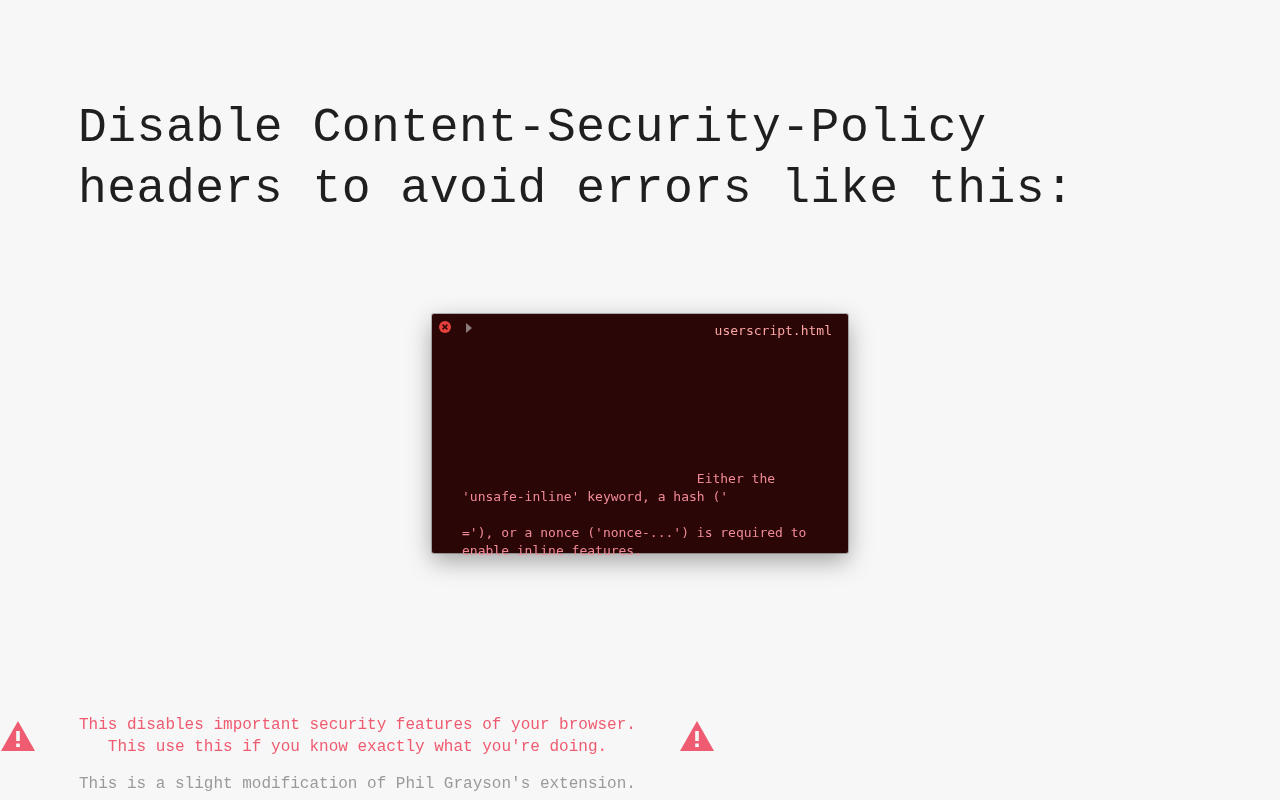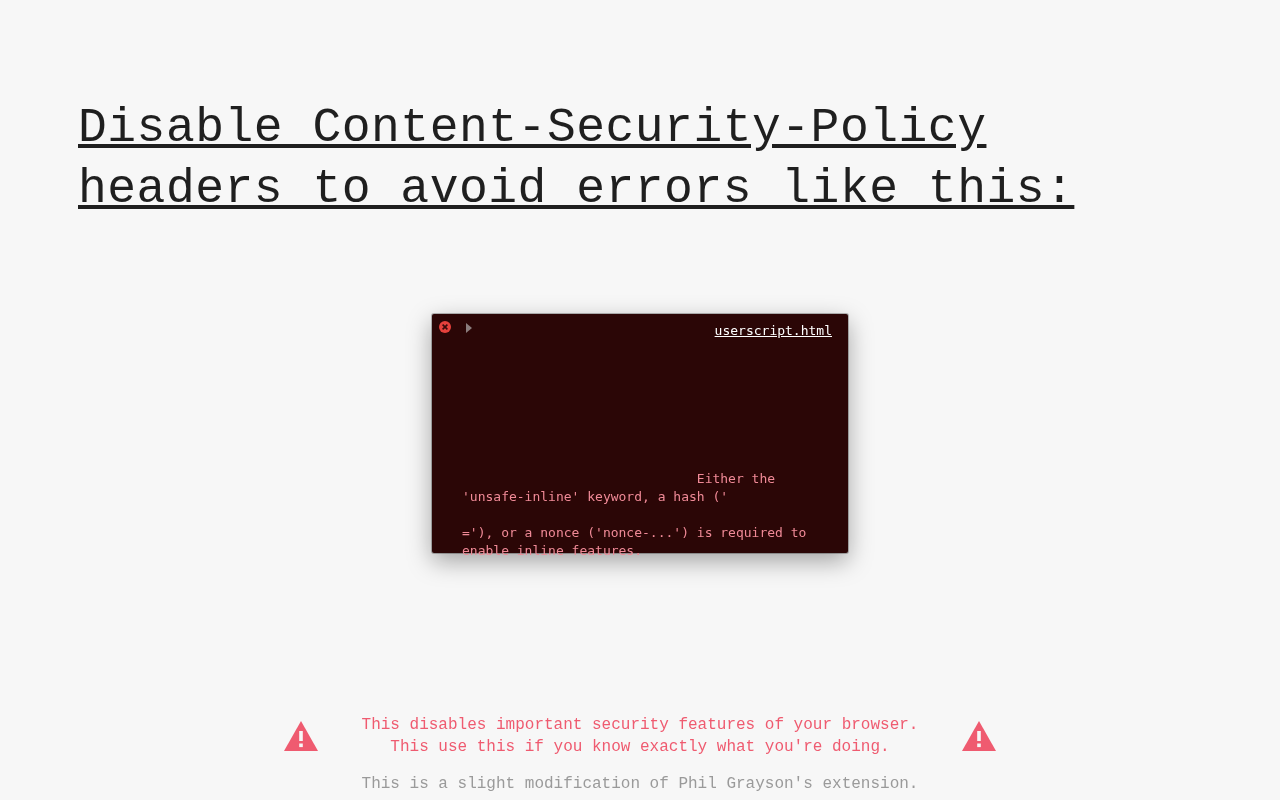--- a/index.html
+++ b/index.html
@@ -8,21 +8,20 @@
 
     .headline {
       position: absolute;
       left: 78px; top: 98px; right: 78px;
       font-size: 48px;
       line-height: 1.28;
       font-weight: 500;
       color: #1f1f1f;
       letter-spacing: 0.5px;
       font-family: ui-monospace, Menlo, Consolas, "Courier New", monospace;
-      text-decoration: underline;
     }
 
     .console {
       position: absolute;
       left: 432px; top: 314px;
       width: 416px; height: 239px;
       background: #2b0606;
       box-shadow: 0 8px 24px rgba(0,0,0,0.35), 0 0 0 1px rgba(0,0,0,0.25);
       border-radius: 2px;
       color: #f08a97;
@@ -42,38 +41,37 @@
     .caret {
       position: absolute; left: 34px; top: 9px;
       width: 0; height: 0;
       border-top: 5px solid transparent;
       border-bottom: 5px solid transparent;
       border-left: 6px solid #8a7c7c;
     }
 
     .src-link {
       position: absolute; right: 16px; top: 8px;
-      color: #ffffff;
-      text-decoration: underline;
+      color: #fca5a5;
       cursor: pointer;
     }
 
     .msg {
       position: absolute;
       left: 30px; right: 16px;
       text-align: left;
       white-space: pre-wrap;
     }
     .msg1 { top: 28px; }
     .msg2 { top: 156px; }
 
     .footer {
       position: absolute;
       left: 0; right: 0; top: 714px;
-      display: flex; flex-direction: row; align-items: flex-start; justify-content: center;
+      display: flex; flex-direction: row; align-items: flex-start; 
       gap: 43px;
       font-family: ui-monospace, Menlo, Consolas, "Courier New", monospace;
     }
     .tri {
       margin-top: 6px;
       width: 36px; height: 32px;
       display: flex; align-items: center; justify-content: center;
     }
     .tri svg { width: 36px; height: 32px; display: block; }
     .footer-text { text-align: center; }

